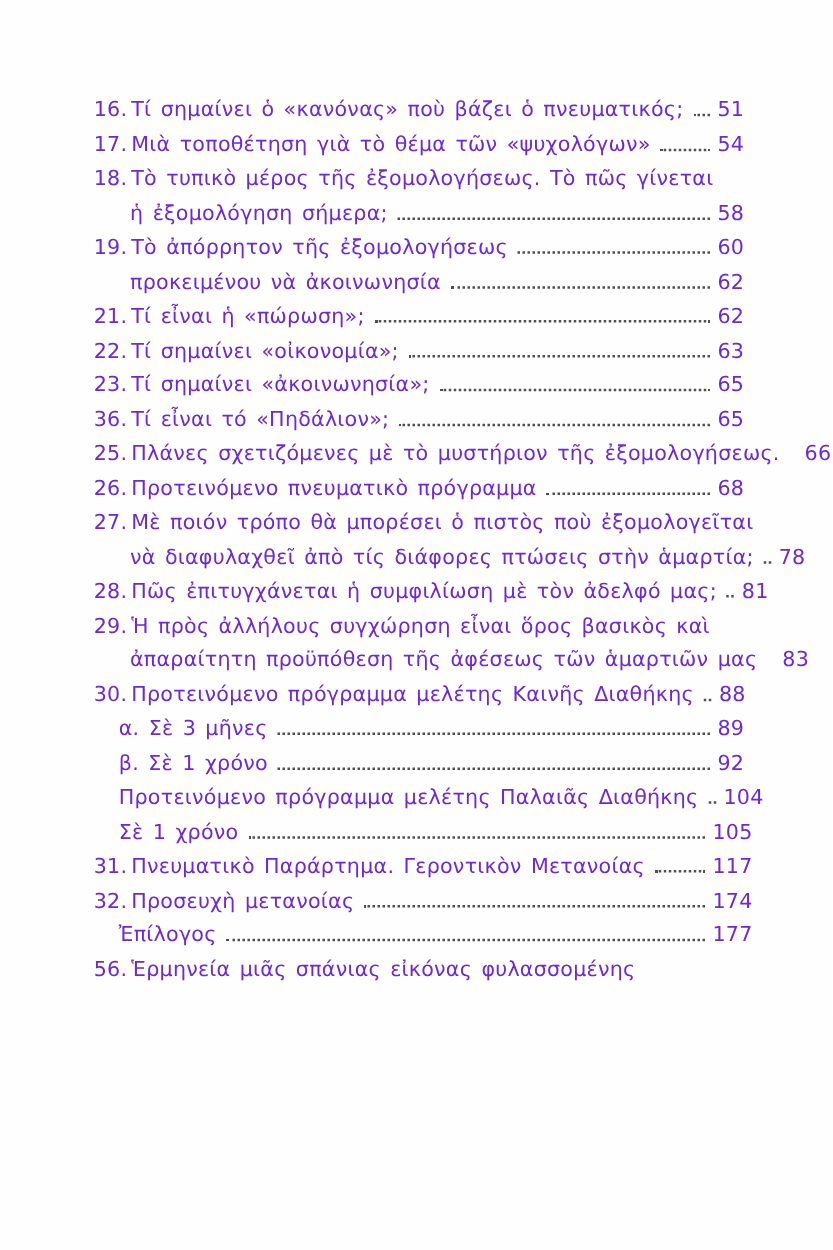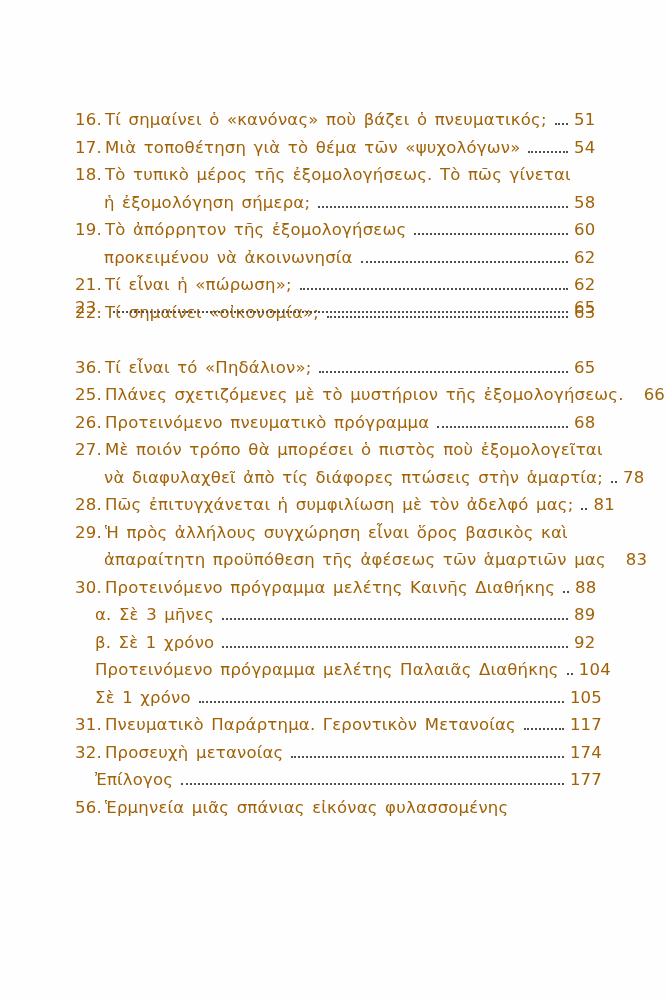--- a/index.html
+++ b/index.html
@@ -7,21 +7,21 @@
     padding: 0;
     background: #ffffff;
   }
   .page {
     position: relative;
     width: 666px;
     height: 1000px;
     background: #fefefe;
     overflow: hidden;
     font-family: "DejaVu Sans", sans-serif;
-    color: #a16207;
+    color: #6d28d9;
   }
   .toc {
     position: absolute;
     left: 75px;
     right: 64px;
     top: 74px;
   }
   .row {
     display: flex;
     align-items: baseline;
@@ -33,21 +33,20 @@
     white-space: nowrap;
   }
   .row .num {
     flex: 0 0 auto;
     width: 30px;
   }
   .row.i1 { padding-left: 29px; }
   .row.i2 { padding-left: 20px; }
   .txt {
     flex: 0 0 auto;
-    margin-top: 32px;
   }
   .leader {
     flex: 1 1 0;
     min-width: 6px;
     height: 0;
     border-bottom: 2px dotted #4f4f4f;
     margin: 0 6px 0 8px;
   }
   .row.no-dots .leader { border-bottom: none; }
   .pg {
@@ -103,20 +102,21 @@
     <span class="pg">62</span>
   </div>
       <div class="row i0">
     <span class="num">22.</span>
     <span class="txt">Τί σημαίνει «οἰκονομία»;</span>
     <span class="leader"></span>
     <span class="pg">63</span>
   </div>
       <div class="row i0">
     <span class="num">23.</span>
+    <span class="txt">Τί σημαίνει «ἀκοινωνησία»;</span>
     <span class="leader"></span>
     <span class="pg">65</span>
   </div>
       <div class="row i0">
     <span class="num">36.</span>
     <span class="txt">Τί εἶναι τό «Πηδάλιον»;</span>
     <span class="leader"></span>
     <span class="pg">65</span>
   </div>
       <div class="row i0 no-dots">

